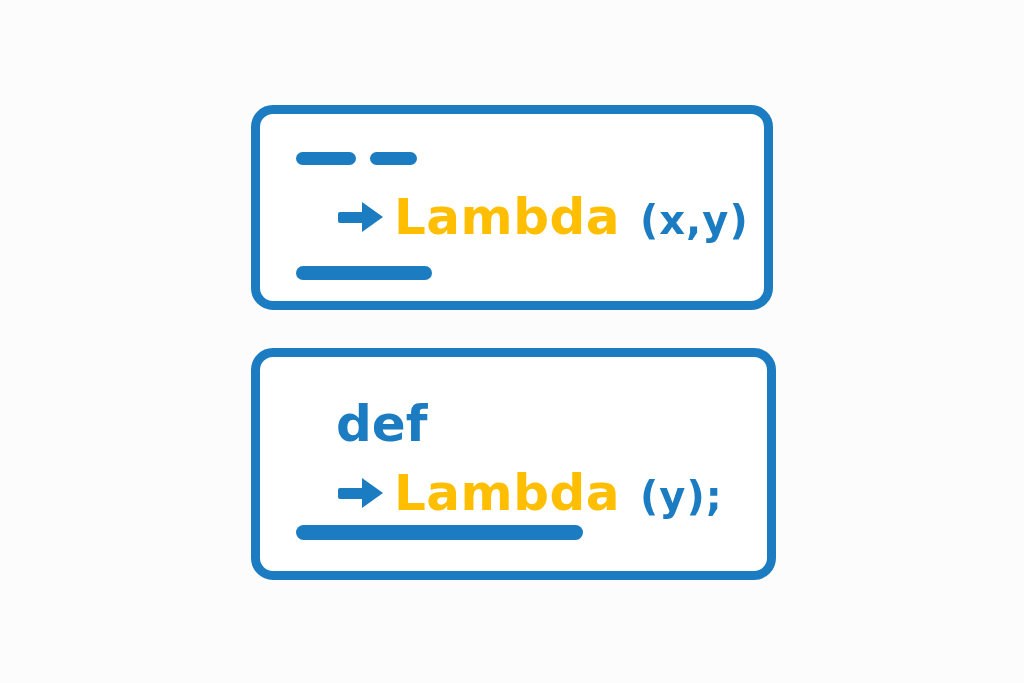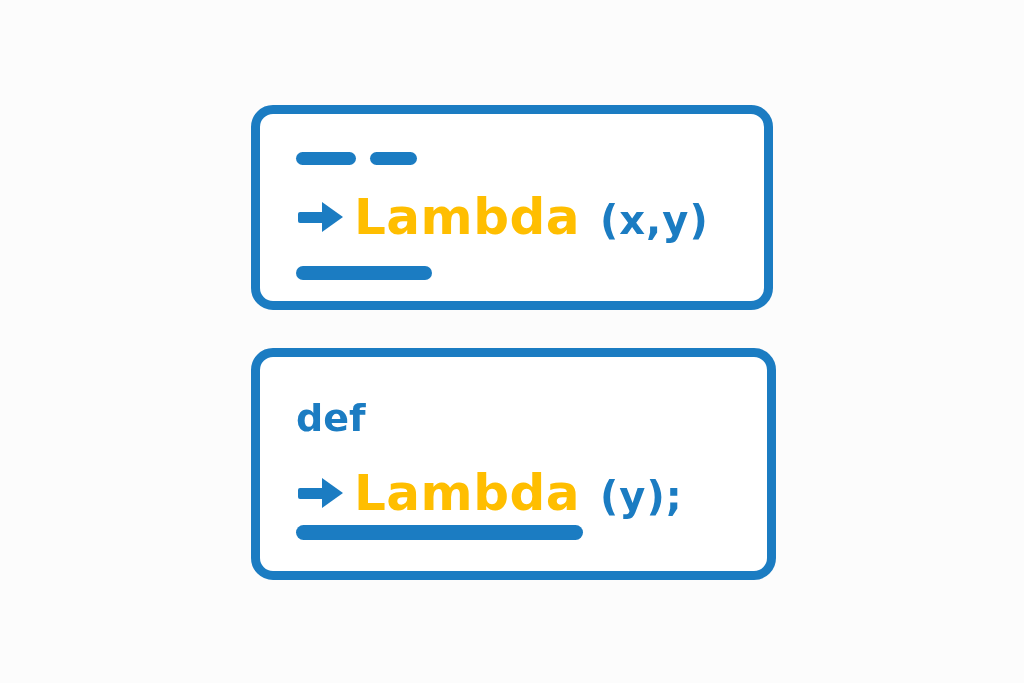--- a/index.html
+++ b/index.html
@@ -61,29 +61,30 @@
 
   
   .code-row {
     position: absolute;
     display: flex;
     align-items: baseline;
     white-space: nowrap;
     font-family: "DejaVu Sans", sans-serif;
     font-weight: bold;
     letter-spacing: 0.5px;
+    margin-left: 40px;
   }
 
   #row-lambda-anonymous { left: 36px; top: 72px; }
   #row-def-keyword      { left: 36px; top: 42px; }
   #row-lambda-def       { left: 36px; top: 105px; }
 
   .kw-def {
     color: #1b7cc2;
-    font-size: 38px;
+    font-size: 50px;
     line-height: 1;
     letter-spacing: 0px;
   }
 
   .arrow-glyph {
     position: relative;
     display: inline-block;
     width: 52px;
     height: 48px;
     flex: 0 0 auto;

